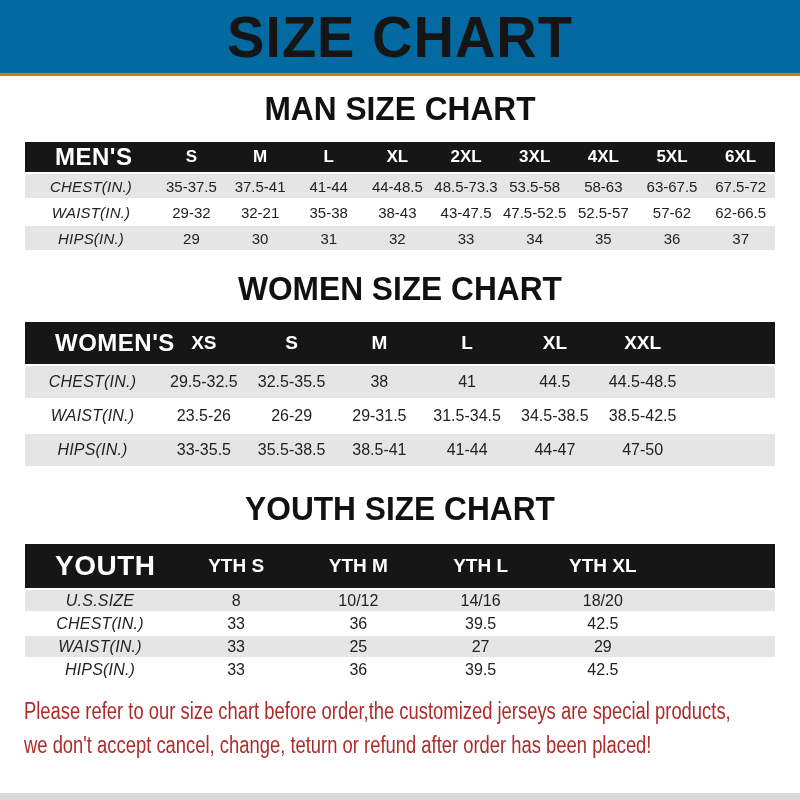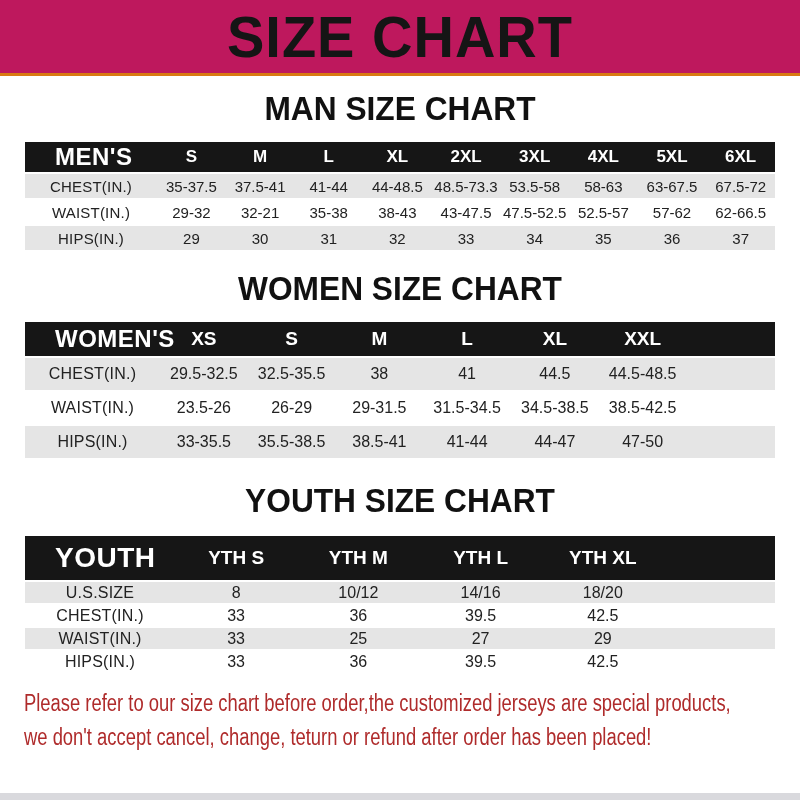--- a/index.html
+++ b/index.html
@@ -8,21 +8,21 @@
     background: #ffffff;
     font-family: "Liberation Sans", sans-serif;
     position: relative;
     overflow: hidden;
     color: #1d1d1d;
   }
 
   
   .banner {
     height: 73px;
-    background: #be185d;
+    background: #0369a1;
     border-bottom: 3px solid #D87A12;
     display: flex; align-items: center; justify-content: center;
   }
   .banner-title {
     font-size: 56px;
     font-weight: bold;
     letter-spacing: 1px;
     color: #151515;
     transform: scaleY(1.04);
   }
@@ -58,36 +58,36 @@
   table.size-table th.lbl {
     text-align: left;
     padding-left: 30px;
     letter-spacing: 0.5px;
   }
   table.size-table td {
     text-align: center;
     padding: 0;
     color: #222;
   }
-  table.size-table td.lbl { letter-spacing: 0.2px; }
+  table.size-table td.lbl { letter-spacing: 0.2px; font-style: italic; }
   table.size-table tbody tr:nth-child(odd) td { background: #E5E5E5; }
   table.size-table tbody tr:nth-child(even) td { background: #ffffff; }
 
   
   .t-men col.c-label { width: 17.6%; }
   .t-men col.c-data  { width: 9.15%; }
   .t-men th { height: 30px; font-size: 17px; }
   .t-men th.lbl { font-size: 24px; }
   .t-men td { height: 24px; font-size: 15px; }
 
   
   .t-women col.c-label  { width: 18%; }
   .t-women col.c-data   { width: 11.7%; }
   .t-women col.c-spacer { width: 11.8%; }
-  .t-women th { height: 34px; font-size: 19px; }
+  .t-women th { height: 42px; font-size: 19px; }
   .t-women th.lbl { font-size: 24px; }
   .t-women td { height: 32px; font-size: 16px; }
 
   
   .t-youth col.c-label  { width: 20%; }
   .t-youth col.c-data   { width: 16.3%; }
   .t-youth col.c-spacer { width: 14.8%; }
   .t-youth th { height: 44px; font-size: 19px; }
   .t-youth th.lbl { font-size: 28px; }
   .t-youth td { height: 21px; font-size: 16px; }

